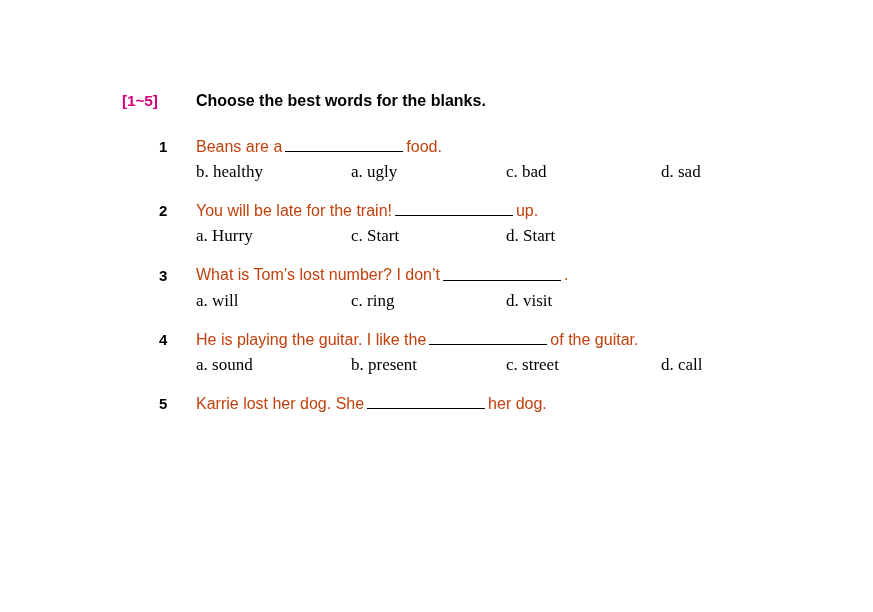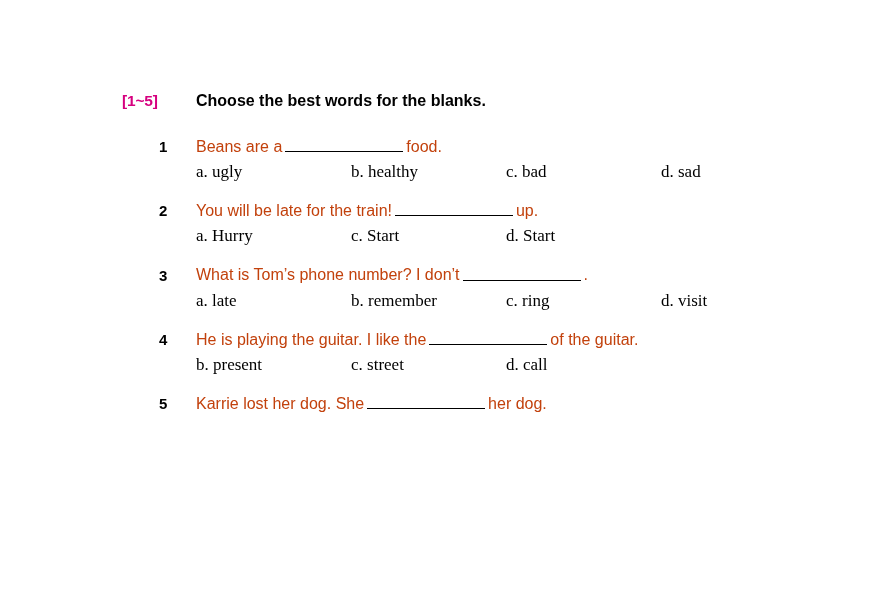--- a/index.html
+++ b/index.html
@@ -107,58 +107,58 @@
       <div class="range-tag">[1~5]</div>
       <div class="instruction">Choose the best words for the blanks.</div>
     </div>
 
     <div class="question">
       <div class="q-line">
         <div class="q-num">1</div>
         <div class="q-text"><span>Beans are a</span><span class="blank"></span><span>food.</span></div>
       </div>
       <div class="choices">
+        <div class="choice">b. healthy</div>
         <div class="choice">a. ugly</div>
-        <div class="choice">b. healthy</div>
         <div class="choice">c. bad</div>
         <div class="choice">d. sad</div>
       </div>
     </div>
 
     <div class="question">
       <div class="q-line">
         <div class="q-num">2</div>
         <div class="q-text"><span>You will be late for the train!</span><span class="blank"></span><span>up.</span></div>
       </div>
       <div class="choices">
         <div class="choice">a. Hurry</div>
         <div class="choice">c. Start</div>
         <div class="choice">d. Start</div>
       </div>
     </div>
 
     <div class="question">
       <div class="q-line">
         <div class="q-num">3</div>
-        <div class="q-text"><span>What is Tom’s phone number? I don’t</span><span class="blank"></span><span>.</span></div>
+        <div class="q-text"><span>What is Tom’s lost number? I don’t</span><span class="blank"></span><span>.</span></div>
       </div>
       <div class="choices">
-        <div class="choice">a. late</div>
-        <div class="choice">b. remember</div>
+        <div class="choice">a. will</div>
         <div class="choice">c. ring</div>
         <div class="choice">d. visit</div>
       </div>
     </div>
 
     <div class="question">
       <div class="q-line">
         <div class="q-num">4</div>
         <div class="q-text"><span>He is playing the guitar. I like the</span><span class="blank"></span><span>of the guitar.</span></div>
       </div>
       <div class="choices">
+        <div class="choice">a. sound</div>
         <div class="choice">b. present</div>
         <div class="choice">c. street</div>
         <div class="choice">d. call</div>
       </div>
     </div>
 
     <div class="question">
       <div class="q-line">
         <div class="q-num">5</div>
         <div class="q-text"><span>Karrie lost her dog. She</span><span class="blank"></span><span>her dog.</span></div>

